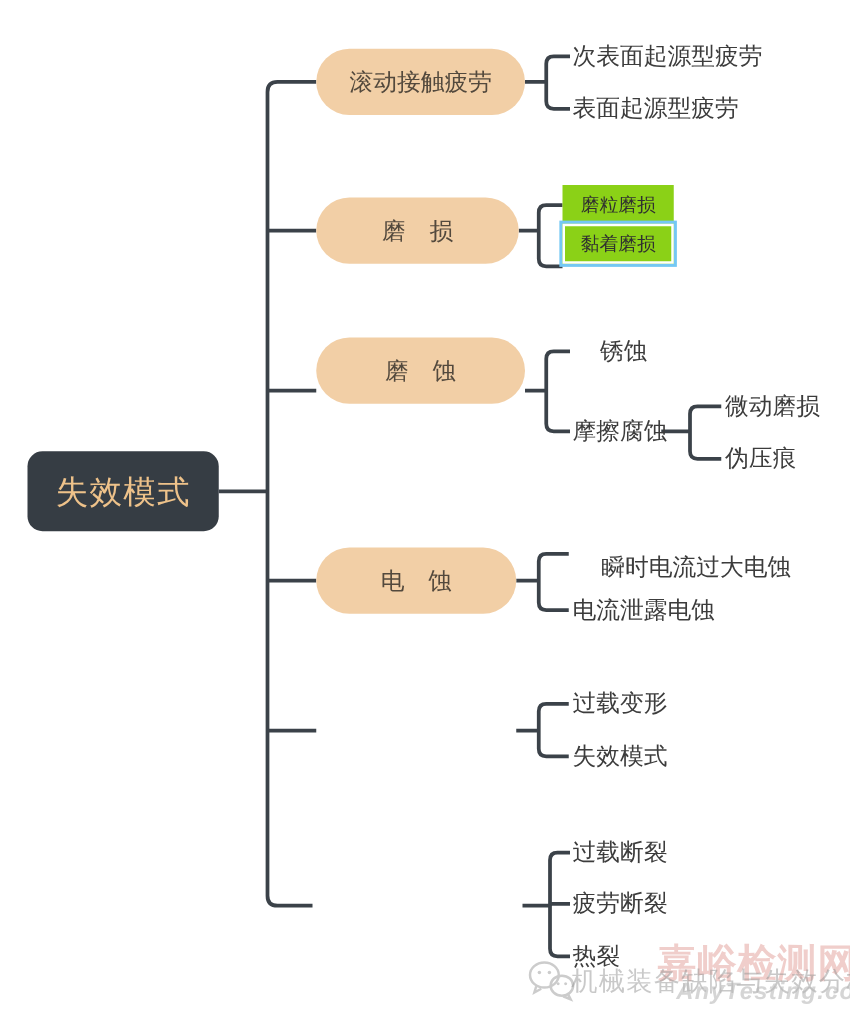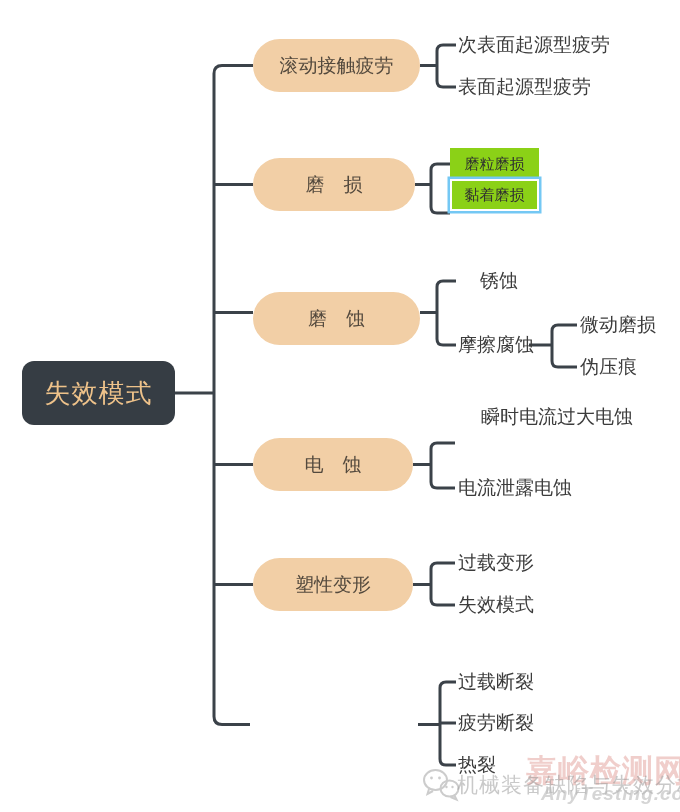--- a/index.html
+++ b/index.html
@@ -43,21 +43,21 @@
   .pill {
     background: #f2cfa6;
     border-radius: 27px;
     color: #53493d;
     font-size: 19px;
     cursor: pointer;
     text-align: center;
   }
   .pill-1 { left: 253px; top: 39px;  width: 167px; height: 53px; }
   .pill-2 { left: 253px; top: 158px; width: 162px; height: 53px; }
-  .pill-3 { left: 253px; top: 292px; width: 167px; height: 53px; font-family: Liberation Mono, monospace; }
+  .pill-3 { left: 253px; top: 270px; width: 167px; height: 53px; font-family: Liberation Mono, monospace; }
   .pill-4 { left: 253px; top: 438px; width: 160px; height: 53px; }
   .pill-5 { left: 253px; top: 558px; width: 160px; height: 53px; }
   .pill-6 { left: 250px; top: 698px; width: 168px; height: 53px; }
 
   .leaf {
     position: absolute;
     transform: translateY(-50%);
     font-size: 19px;
     color: #3c3c3c;
     white-space: nowrap;
@@ -145,34 +145,33 @@
 
     <path d="M 418 724.5 H 440 M 440 724.5 V 688 Q 440 682 446 682 H 456 M 440 723 H 456 M 440 724.5 V 759 Q 440 765 446 765 H 456"></path>
   </svg>
 
   <div class="node root-node">失效模式</div>
 
   <div class="node pill pill-1">滚动接触疲劳</div>
   <div class="node pill pill-2">磨　损</div>
   <div class="node pill pill-3">磨　蚀</div>
   <div class="node pill pill-4">电　蚀</div>
-  <div class="node pill pill-5">塑性变形</div>
 
   <div class="leaf" style="left:458px; top:45px;">次表面起源型疲劳</div>
   <div class="leaf" style="left:458px; top:87px;">表面起源型疲劳</div>
 
   <div class="gbox" style="left:450px; top:148px;">磨粒磨损</div>
   <div class="gbox selected" style="left:450px; top:179px;">黏着磨损</div>
 
   <div class="leaf" style="left:458px; top:281px;margin-left:22px;">锈蚀</div>
   <div class="leaf" style="left:458px; top:345px;">摩擦腐蚀</div>
   <div class="leaf" style="left:580px; top:325px;">微动磨损</div>
   <div class="leaf" style="left:580px; top:367px;">伪压痕</div>
 
-  <div class="leaf" style="left:458px; top:417px;padding-left:23px;">瞬时电流过大电蚀</div>
+  <div class="leaf" style="left:458px; top:454px;padding-left:23px;">瞬时电流过大电蚀</div>
   <div class="leaf" style="left:458px; top:488px;">电流泄露电蚀</div>
 
   <div class="leaf" style="left:458px; top:563px;">过载变形</div>
   <div class="leaf" style="left:458px; top:605px;">失效模式</div>
 
   <div class="leaf" style="left:458px; top:682px;">过载断裂</div>
   <div class="leaf" style="left:458px; top:723px;">疲劳断裂</div>
   <div class="leaf" style="left:458px; top:765px;">热裂</div>
 
   <div class="wm-site">嘉峪检测网</div>

